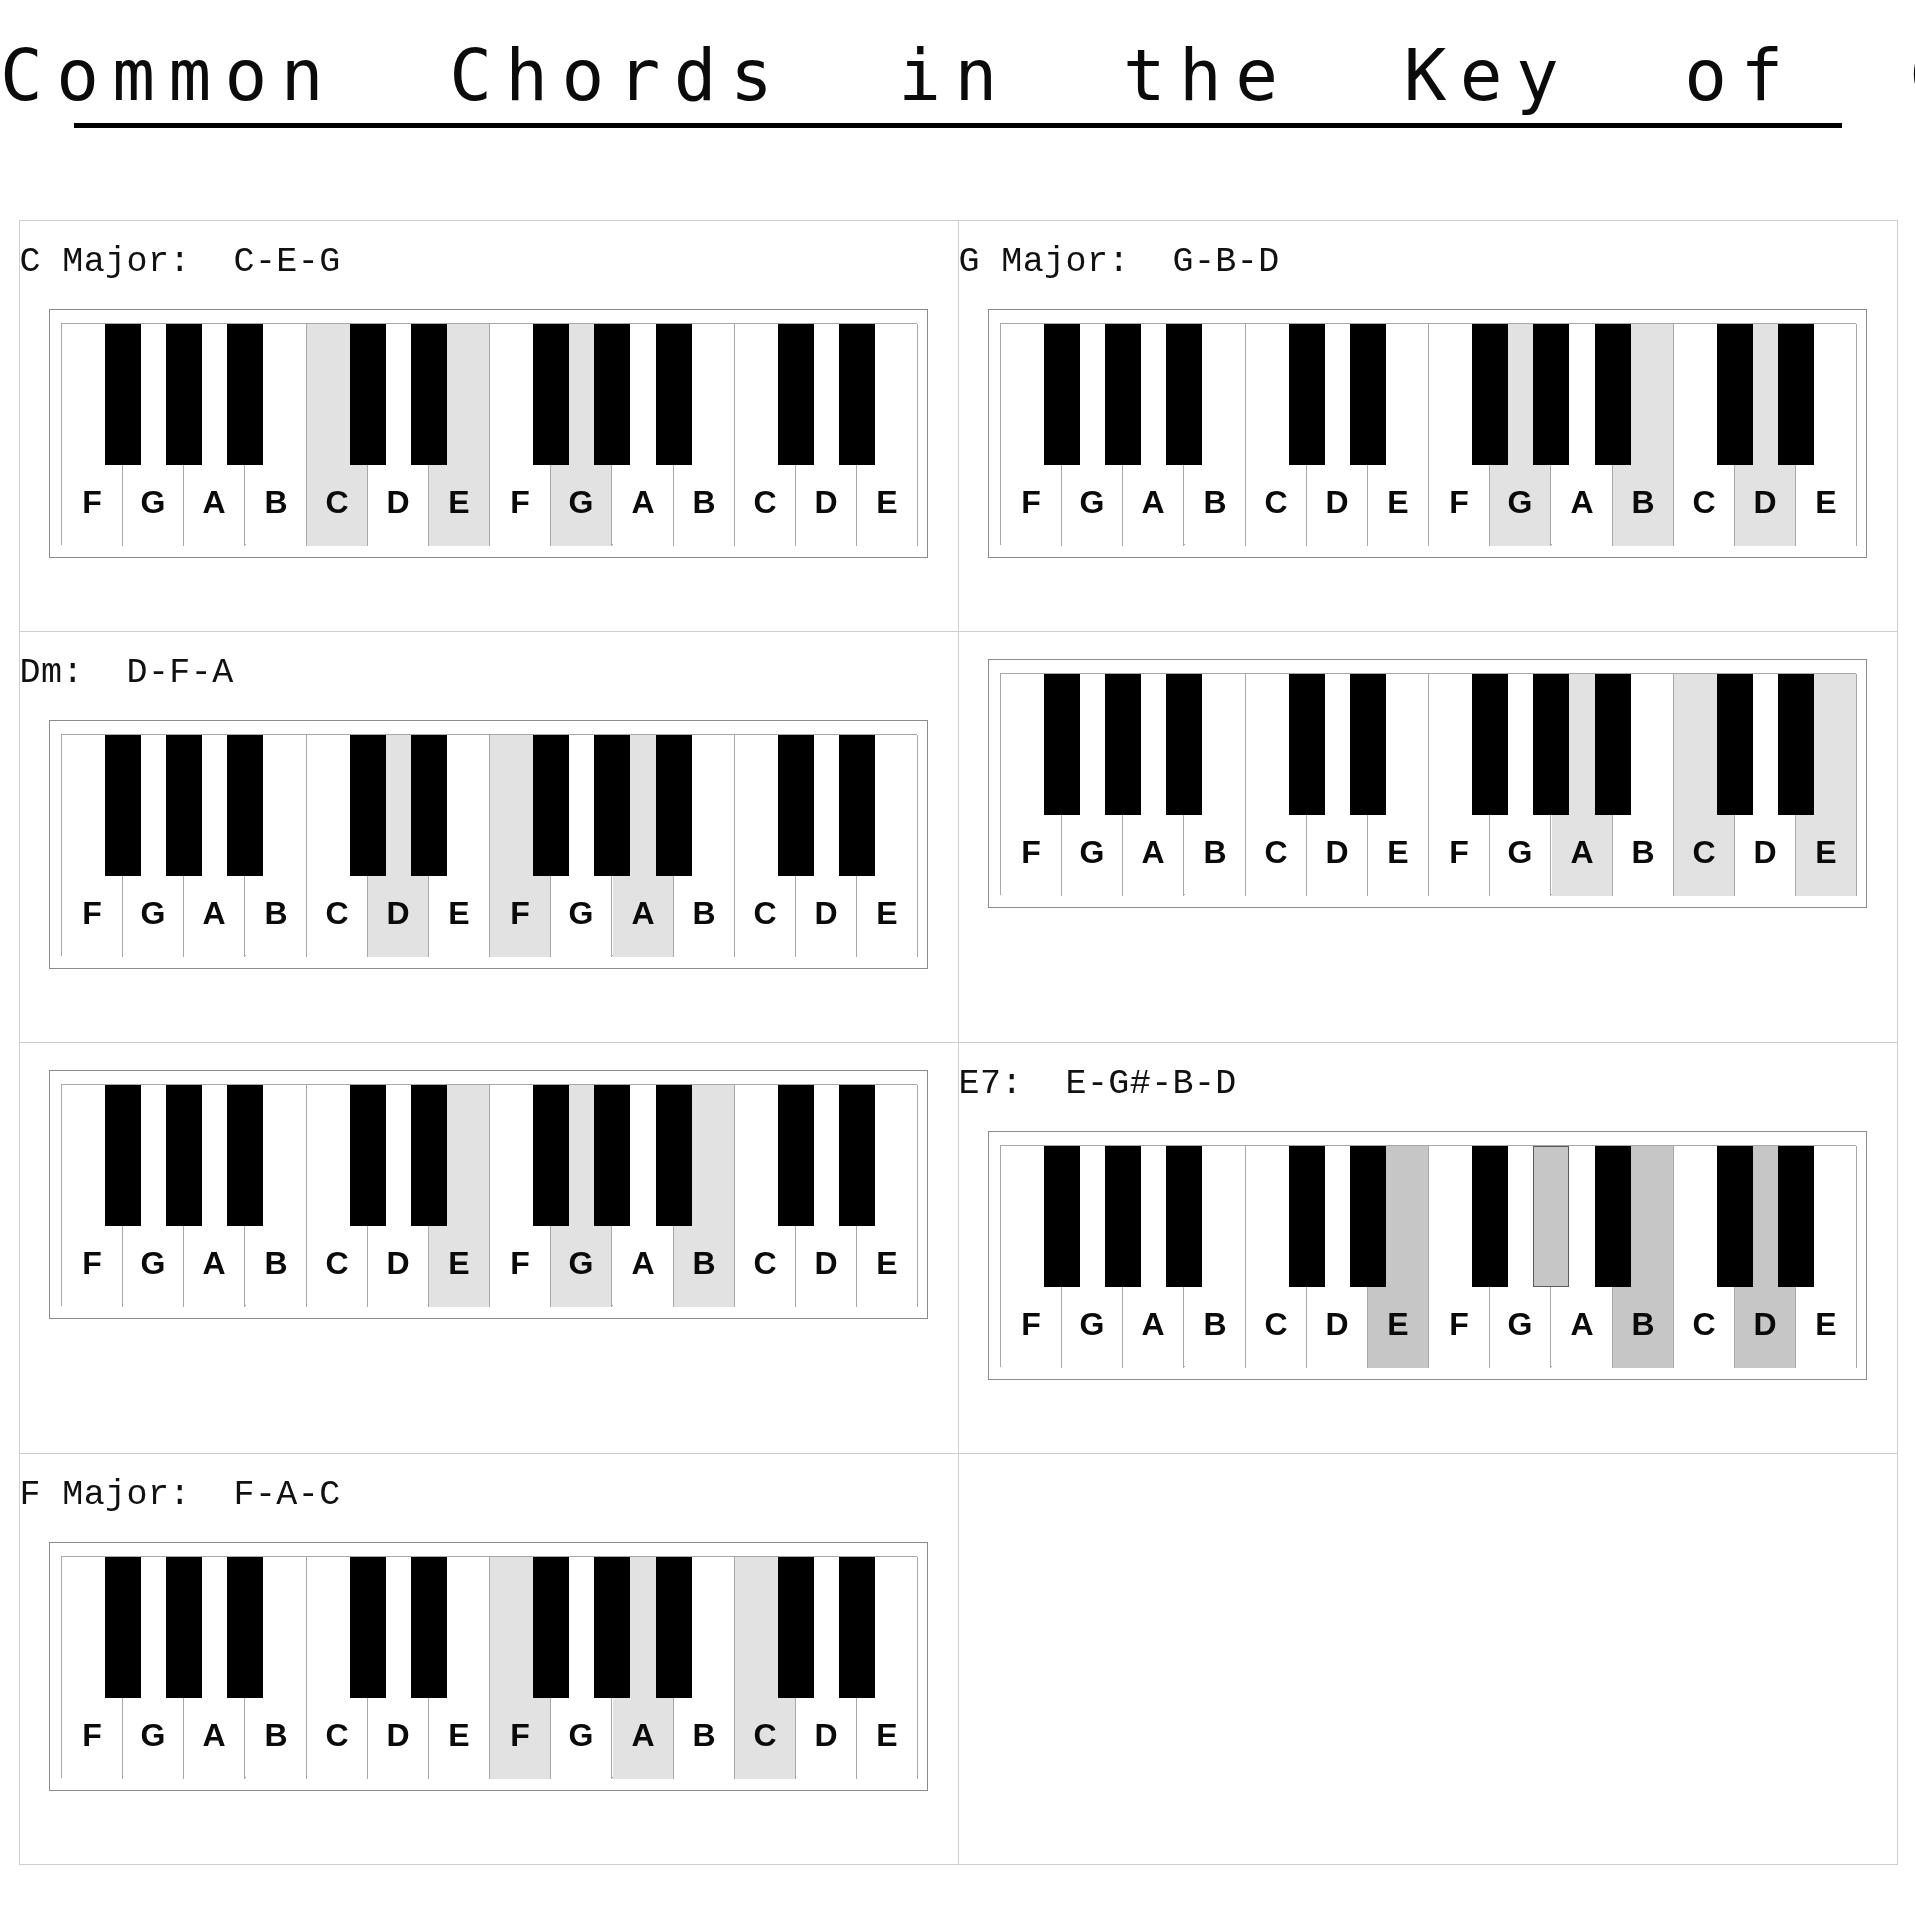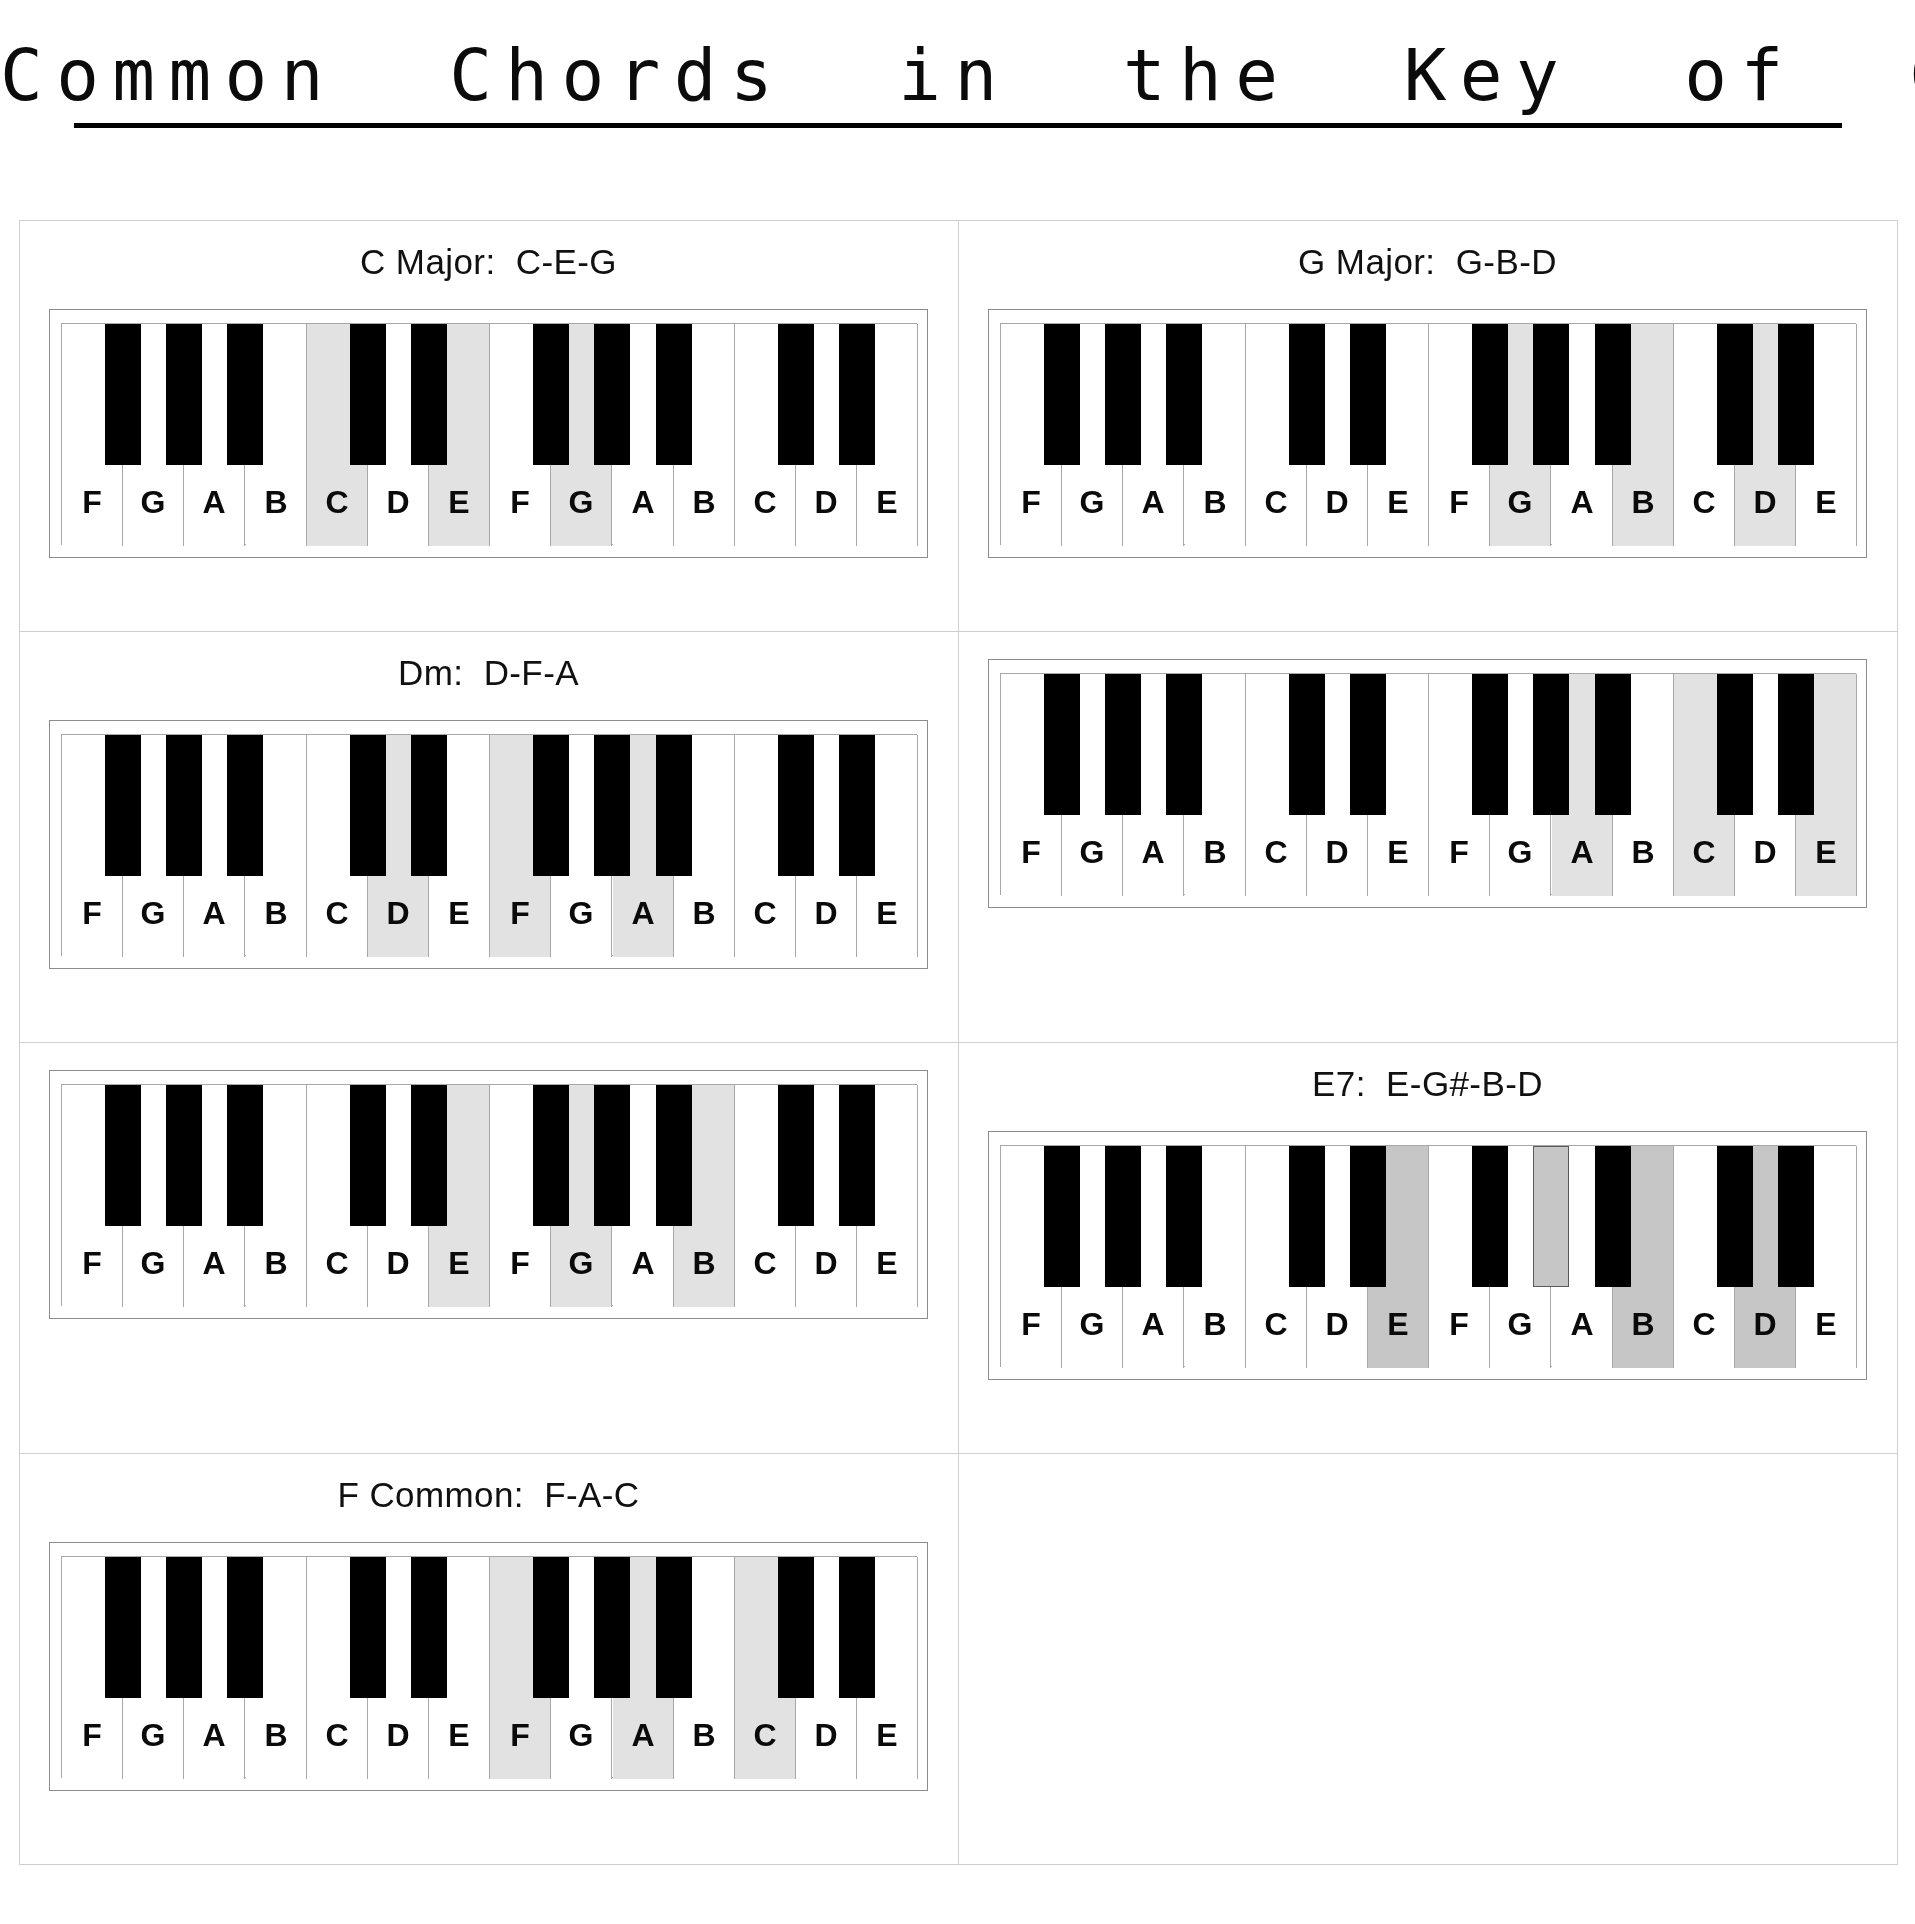--- a/index.html
+++ b/index.html
@@ -42,23 +42,22 @@
     border-right:1px solid #cfcfcf;
     border-bottom:1px solid #cfcfcf;
     box-sizing:border-box;
     height:411px;
     padding:0;
     position:relative;
   }
   .chord-cell.empty{background:#fff;}
 
   .chord-title{
-    text-align:center;
     font-size:35px;
-    font-family:Liberation Sans, sans-serif;
+    font-family:Liberation Mono, monospace;
     color:#111;
     padding-top:21px;
     letter-spacing:0.4px;
     white-space:pre;
   }
 
   
   .kb-outer{
     margin:27px auto 0 auto;
     width:879px;
@@ -468,21 +467,21 @@
           <div class="bkey" style="left: 349px;"></div>
           <div class="bkey" style="left: 471px;"></div>
           <div class="bkey hl-strong" style="left: 532px;"></div>
           <div class="bkey" style="left: 594px;"></div>
           <div class="bkey" style="left: 716px;"></div>
           <div class="bkey" style="left: 777px;"></div>
         </div>
       </div>
     </div>
     <div class="chord-cell">
-      <div class="chord-title">F Common:  F-A-C</div>
+      <div class="chord-title">F Major:  F-A-C</div>
       <div class="kb-outer">
         <div class="kb">
           <div class="wkey" style="left: 0px;">
             <span class="wlabel">F</span>
           </div>
           <div class="wkey" style="left: 61px;">
             <span class="wlabel">G</span>
           </div>
           <div class="wkey" style="left: 122px;">
             <span class="wlabel">A</span>

